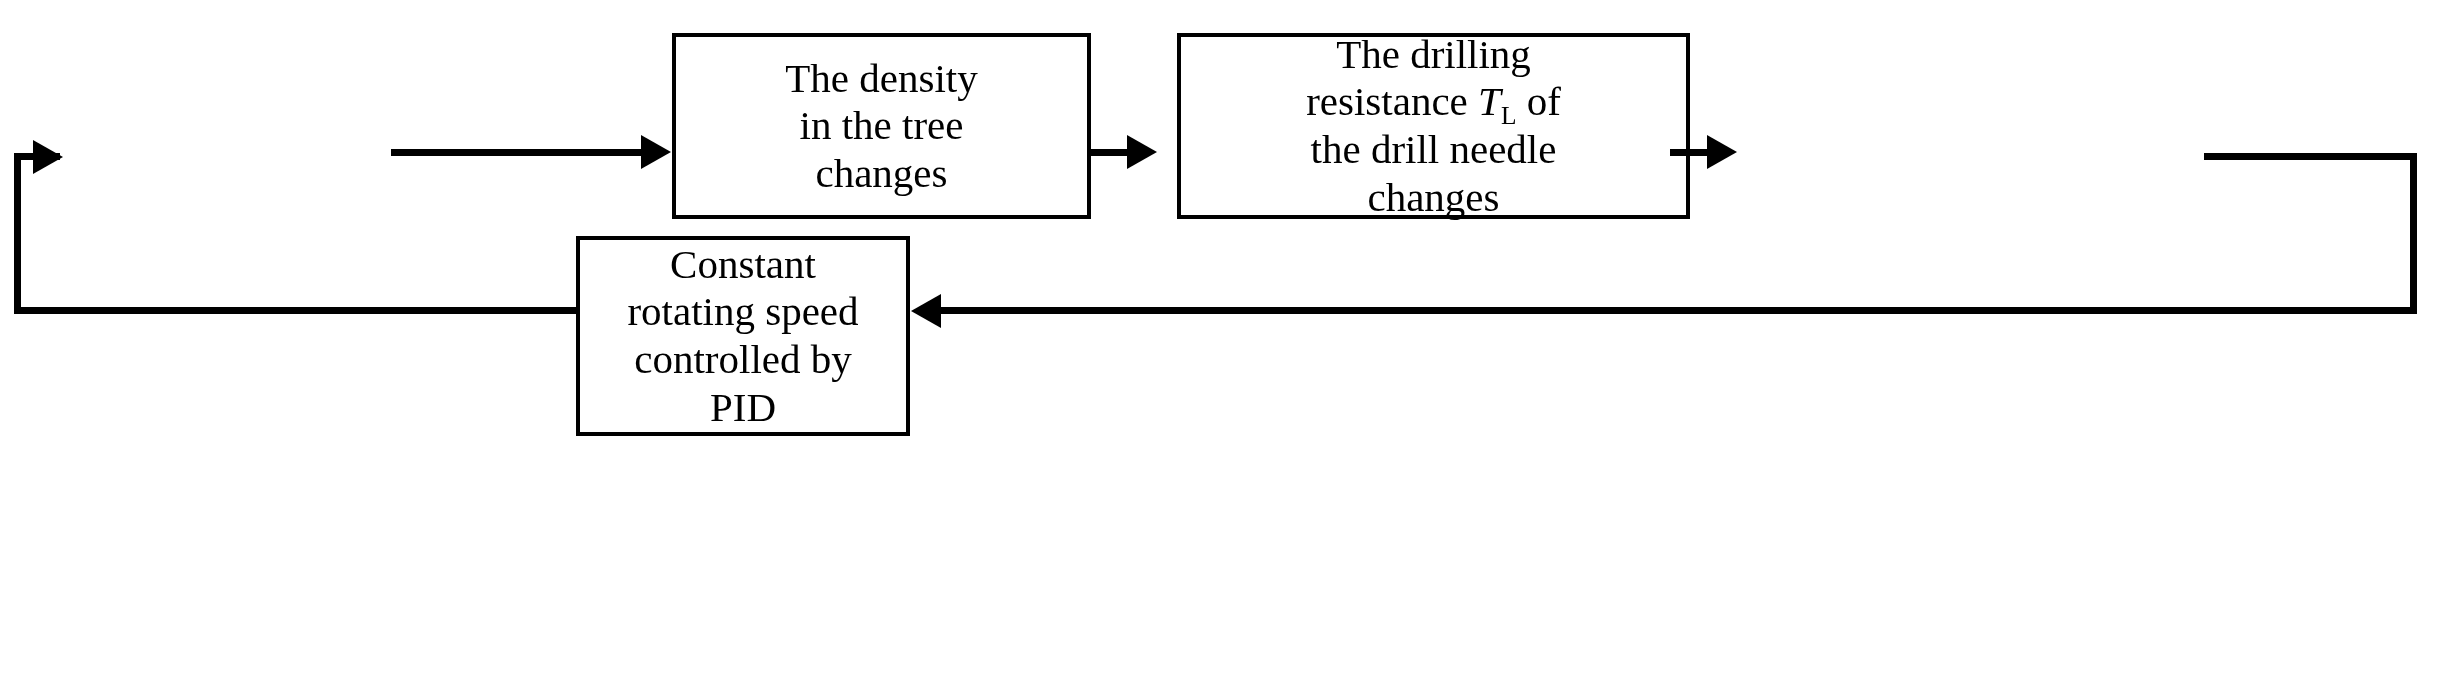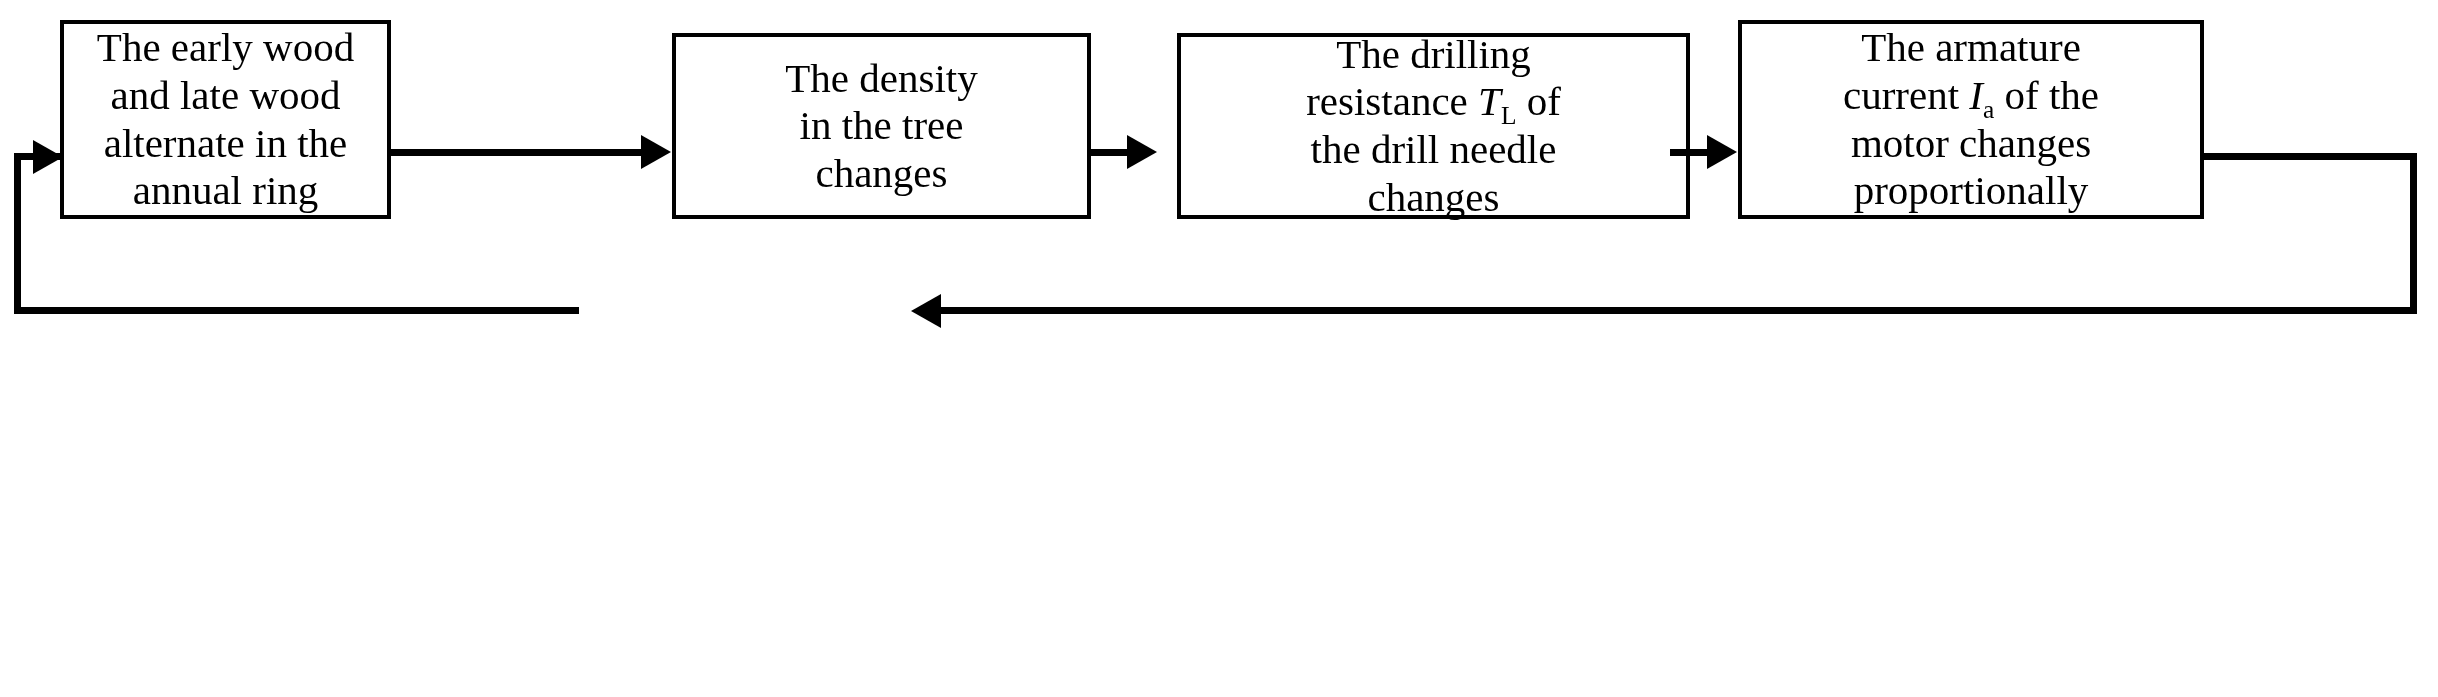--- a/index.html
+++ b/index.html
@@ -60,47 +60,41 @@
     border-top: 17px solid transparent;
     border-bottom: 17px solid transparent;
     border-right: 30px solid #000000;
   }
 </style>
 </head>
 <body>
 
 <div id="canvas">
 
-  <div class="node" style="left:60px; top:20px; width:331px; height:199px; font-size:41px;">
-    <span class="node-text">The early wood
-and late wood
-alternate in the
-annual ring</span>
-  </div>
 
   <div class="node" style="left:672px; top:33px; width:419px; height:186px; font-size:41px;">
     <span class="node-text">The density
 in the tree
 changes</span>
   </div>
 
   <div class="node" style="left:1157px; top:33px; width:513px; height:186px; font-size:41px;margin-left:20px;">
     <span class="node-text"><span>The drilling
 resistance </span><span class="ital">T</span><span class="sub">L</span><span> of
 the drill needle
 changes</span></span>
   </div>
 
-  <div class="node" style="left:1738px; top:20px; width:466px; height:199px; font-size:41px;">
-    <span class="node-text"><span>The armature
-current </span><span class="ital">I</span><span class="sub">a</span><span> of the
-motor changes
-proportionally</span></span>
+
+  <div class="node" style="left:576px; top:236px; width:334px; height:200px; font-size:41px;">
+    <span class="node-text">Constant
+rotating speed
+controlled by
+PID</span>
   </div>
-
 
   <div class="hline" style="left:391px; top:149px; width:250px; height:7px;"></div>
   <div class="arrowhead arrow-right" style="left:641px; top:135px;"></div>
 
   <div class="hline" style="left:1091px; top:149px; width:37px; height:7px;"></div>
   <div class="arrowhead arrow-right" style="left:1127px; top:135px;"></div>
 
   <div class="hline" style="left:1670px; top:149px; width:38px; height:7px;"></div>
   <div class="arrowhead arrow-right" style="left:1707px; top:135px;"></div>
 

